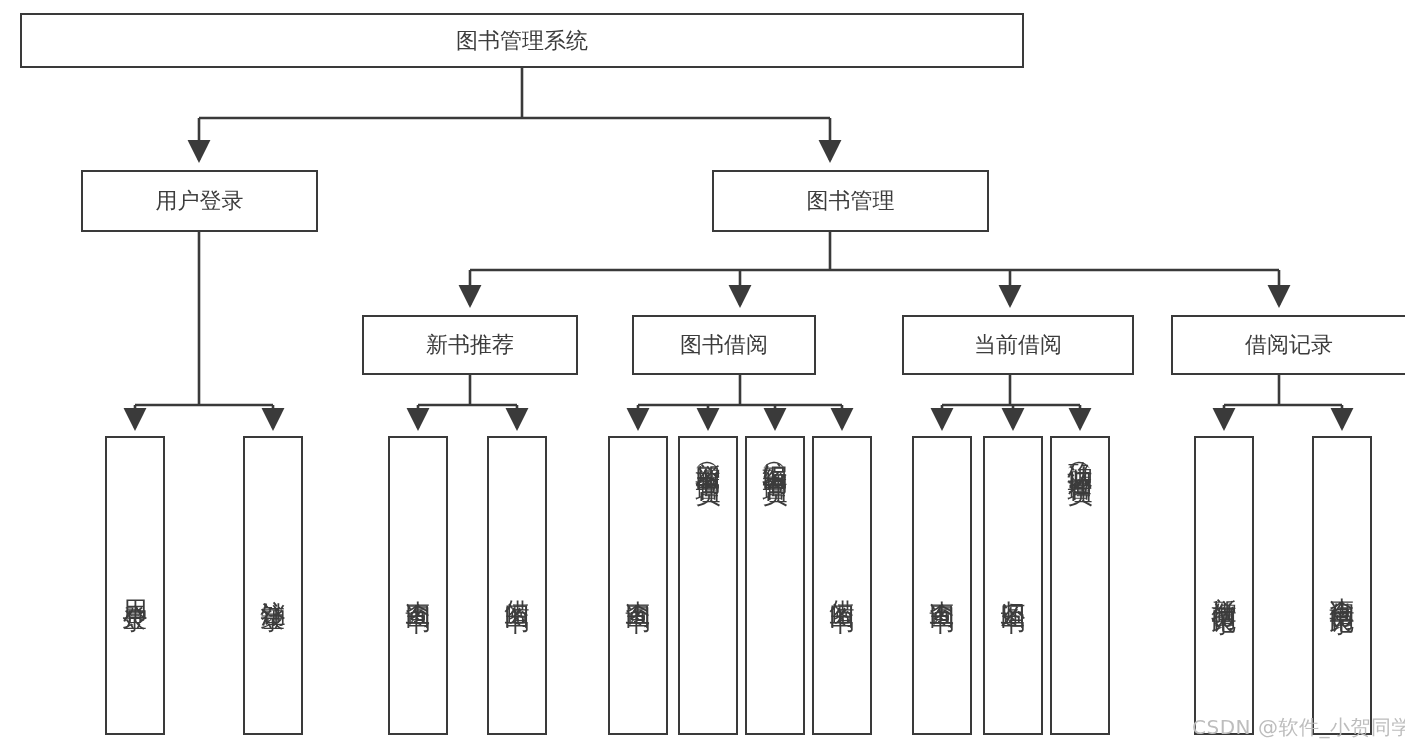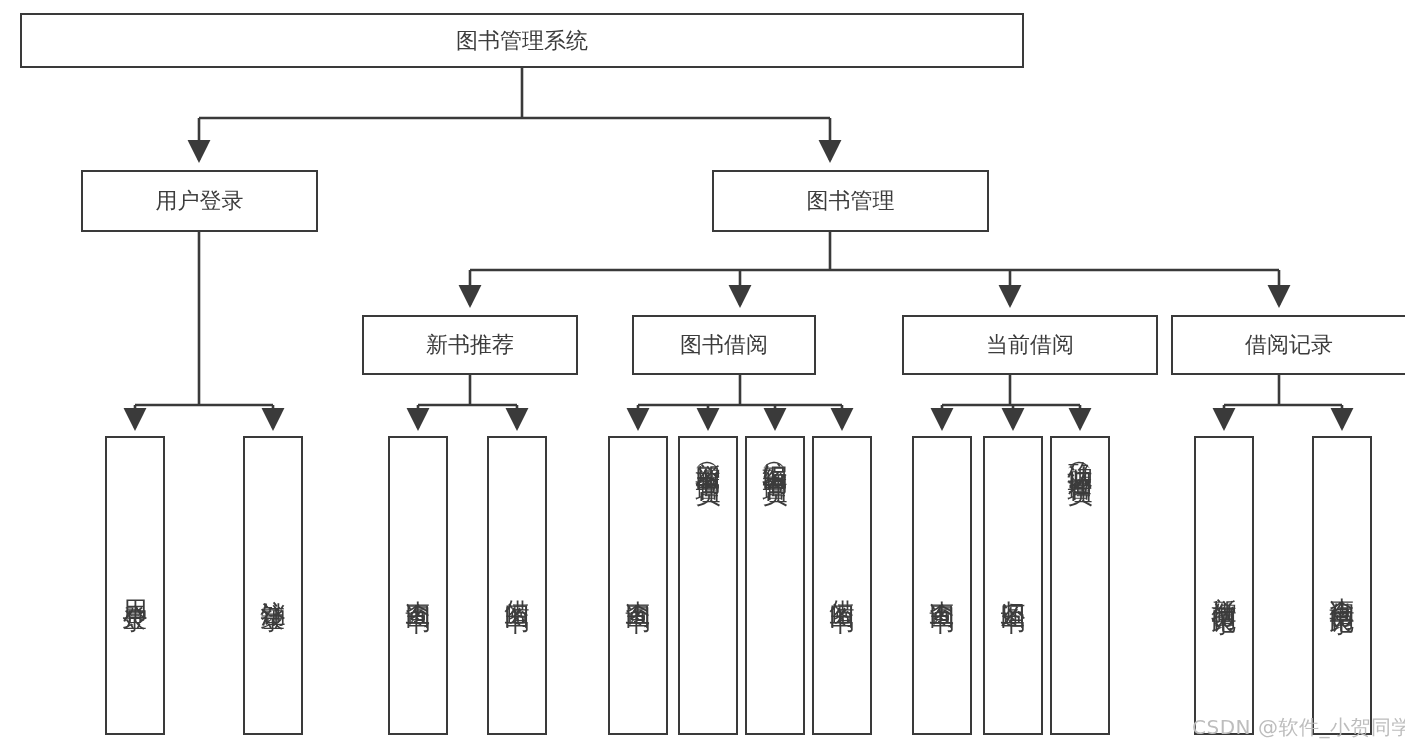--- a/index.html
+++ b/index.html
@@ -112,21 +112,21 @@
   <div class="node horizontal" style="left:712px;top:170px;width:277px;height:62px;">
     <span class="node-label">图书管理</span>
   </div>
 
   <div class="node horizontal" style="left:362px;top:315px;width:216px;height:60px;">
     <span class="node-label">新书推荐</span>
   </div>
   <div class="node horizontal" style="left:632px;top:315px;width:184px;height:60px;">
     <span class="node-label">图书借阅</span>
   </div>
-  <div class="node horizontal" style="left:902px;top:315px;width:256px;height:60px;">
+  <div class="node horizontal" style="left:902px;top:315px;width:232px;height:60px;">
     <span class="node-label">当前借阅</span>
   </div>
   <div class="node horizontal" style="left:1171px;top:315px;width:236px;height:60px;">
     <span class="node-label">借阅记录</span>
   </div>
 
   <div class="node vertical centered" style="left:105px;top:436px;width:60px;height:299px;">
     <span class="node-label">用户登录</span>
   </div>
   <div class="node vertical centered" style="left:243px;top:436px;width:60px;height:299px;">

